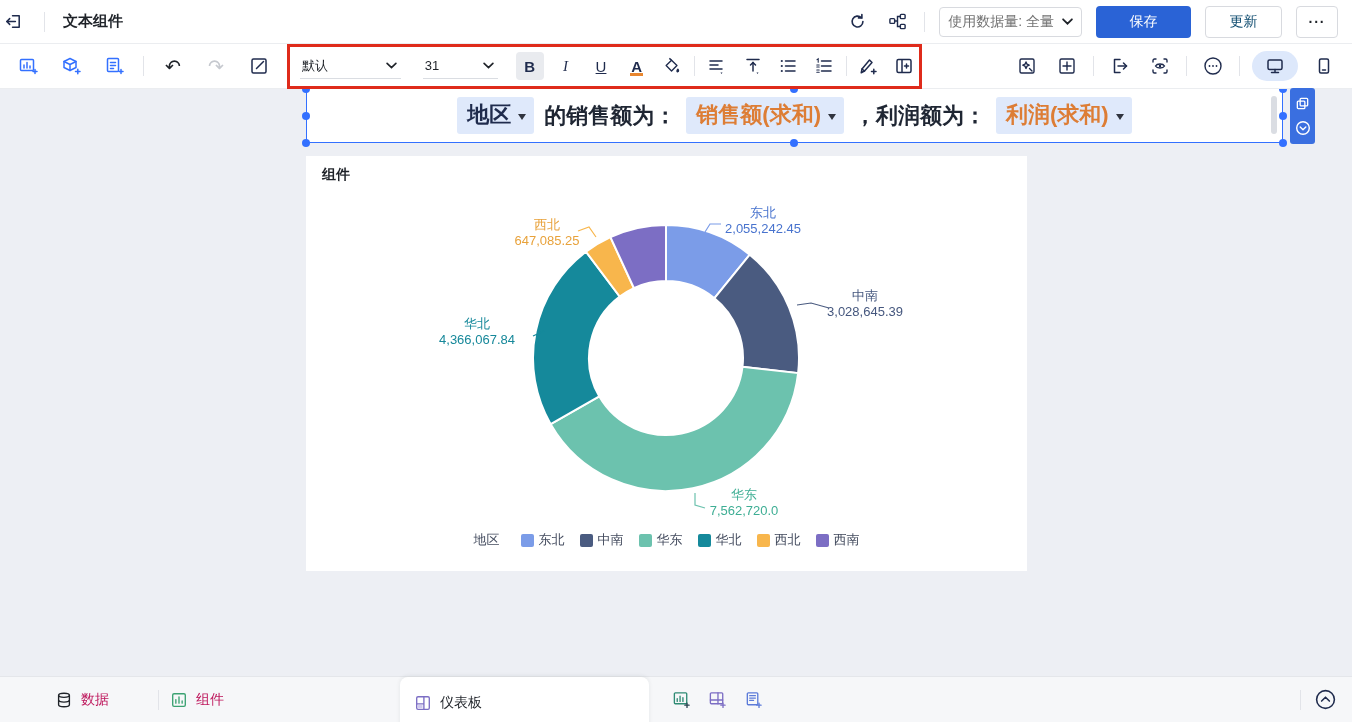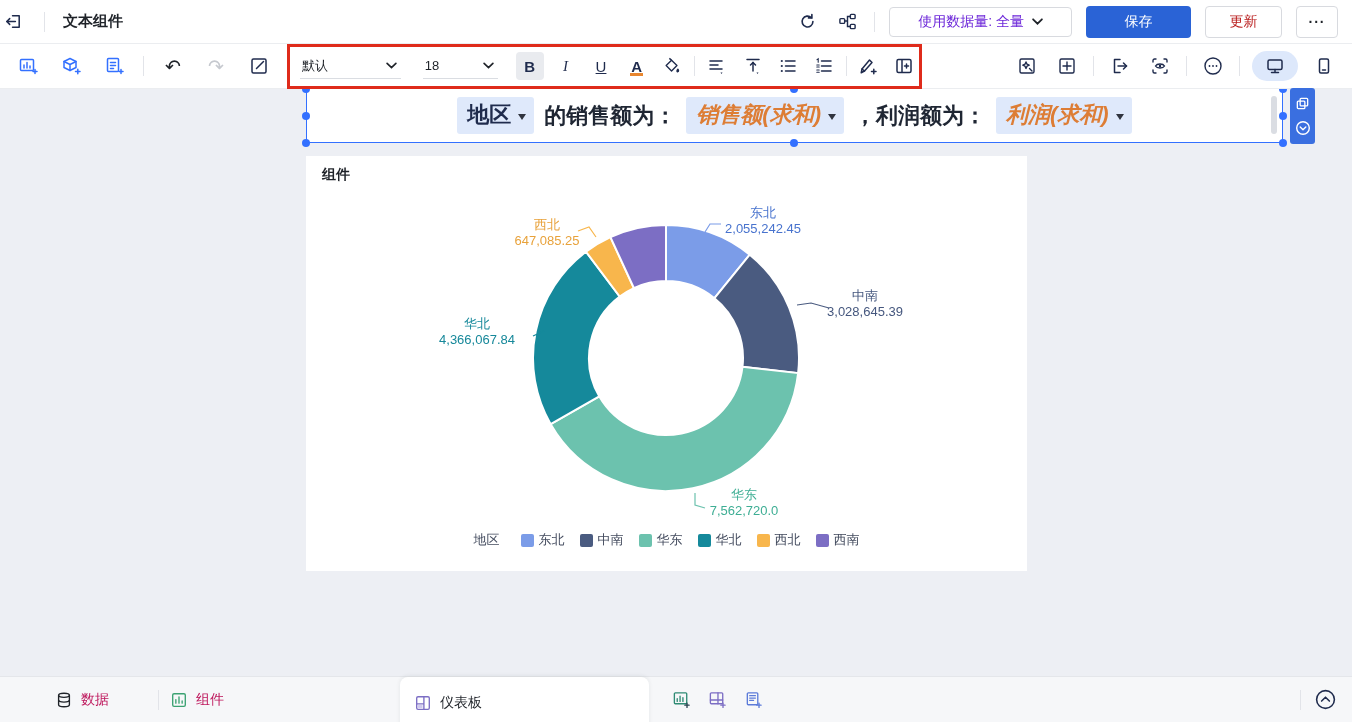--- a/index.html
+++ b/index.html
@@ -6,24 +6,24 @@
   html,body { width:1352px; height:722px; font-family:"Liberation Sans","DejaVu Sans",sans-serif; background:#EDEFF4; overflow:hidden; }
   .vdiv { width:1px; height:20px; background:#E2E4E9; }
   svg { display:block; }
 
   
   .topbar { position:absolute; left:0; top:0; width:1352px; height:44px; background:#fff; border-bottom:1px solid #EBEDF0; display:flex; align-items:center; z-index:5; }
   .topbar-left { display:flex; align-items:center; gap:18px; }
   .topbar-title { font-size:15px; font-weight:bold; color:#1F2329; }
   .topbar-right { margin-left:auto; display:flex; align-items:center; gap:14px; padding-right:14px; }
   .icon-btn { display:flex; align-items:center; justify-content:center; width:26px; height:26px; cursor:pointer; color:#1F2B4D; }
-  .dd-btn { height:30px; border:1px solid #D8DADF; border-radius:4px; background:#fff; display:flex; align-items:center; gap:8px; padding:0 28px; font-size:14px; color:#6d28d9; cursor:pointer; }
+  .dd-btn { height:30px; border:1px solid #D8DADF; border-radius:4px; background:#fff; display:flex; align-items:center; gap:8px; padding:0 8px; font-size:14px; color:#737373; cursor:pointer; }
   .btn { height:32px; border-radius:4px; font-size:14px; display:flex; align-items:center; justify-content:center; cursor:pointer; }
-  .btn-primary { background:#2A63D6; color:#fff; width:105px; border:none; }
-  .btn-plain { background:#fff; color:#b91c1c; width:77px; border:1px solid #D8DADF; }
+  .btn-primary { background:#2A63D6; color:#fff; width:95px; border:none; }
+  .btn-plain { background:#fff; color:#0c4a6e; width:77px; border:1px solid #D8DADF; }
   .btn-more { background:#fff; color:#1F2329; width:42px; border:1px solid #D8DADF; font-weight:bold; letter-spacing:1px; }
 
   
   .toolrow { position:absolute; left:0; top:44px; width:1352px; height:45px; background:#fff; border-bottom:1px solid #EBEDF0; z-index:4; }
   .tb-left { position:absolute; left:14px; top:0; height:44px; display:flex; align-items:center; gap:15px; }
   .tb-center { position:absolute; left:290px; top:0; width:628px; height:44px; display:flex; align-items:center; gap:8px; padding-left:10px; }
   .tb-right { position:absolute; right:14px; top:0; height:44px; display:flex; align-items:center; gap:12px; }
   .redbox { position:absolute; left:287px; top:0px; width:635px; height:45px; border:3px solid #DF2B1B; pointer-events:none; z-index:6; }
   .select { display:flex; align-items:center; justify-content:space-between; border-bottom:1px solid #DADDE2; height:26px; font-size:13px; color:#1F2329; cursor:pointer; padding:0 4px 0 2px; }
   .sel-font { width:102px; }
@@ -40,21 +40,21 @@
   .undo-ch { font-size:19px; color:#1F2329; line-height:1; }
   .redo-ch { font-size:19px; color:#C6C9CF; line-height:1; }
 
   
   .canvas { position:absolute; left:18px; top:89px; width:1352px; height:587px; background:#EDEFF4; }
 
   
   .text-comp { position:absolute; left:288px; top:-1px; width:977px; height:55px; background:#fff; border:1.5px solid #3370FF; display:flex; align-items:center; justify-content:center; gap:10px; font-size:22px; font-weight:600; color:#1F2633; }
   .chip { background:#DFE9FB; border-radius:3px; padding:3px 8px 4px 10px; display:flex; align-items:center; gap:7px; cursor:pointer; }
   .chip-dim { color:#1F2B4D; }
-  .chip-measure { color:#DD7D35;font-style:italic; }
+  .chip-measure { color:#DD7D35; }
   .tri { width:0; height:0; border-left:4.5px solid transparent; border-right:4.5px solid transparent; border-top:6px solid #30343F; margin-top:3px; }
   .handle { position:absolute; width:8px; height:8px; border-radius:50%; background:#3370FF; z-index:3; }
   .tc-scroll { position:absolute; right:5px; top:7px; width:6px; height:38px; border-radius:3px; background:#DADDE3; }
   .float-panel { position:absolute; left:1272px; top:-1px; width:25px; height:56px; background:#3A6FE0; border-radius:3px; display:flex; flex-direction:column; align-items:center; justify-content:space-evenly; z-index:4; }
   .fp-ic { color:#fff; display:flex; cursor:pointer; }
 
   
   .chart-card { position:absolute; left:288px; top:67px; width:721px; height:415px; background:#fff; }
   .chart-title { position:absolute; left:16px; top:10px; font-size:14px; font-weight:bold; color:#1F2329; }
   .callout { position:absolute; font-size:13px; line-height:16px; text-align:center; }
@@ -162,21 +162,21 @@
   </div>
 
   <div class="tb-center">
     <div class="select sel-font">
       <span>默认</span>
       <svg width="11" height="7" viewBox="0 0 10 6" fill="none" stroke="#1F2329" stroke-width="1.5" stroke-linecap="round">
           <path d="M1 1 L5 5 L9 1"></path>
         </svg>
     </div>
     <div class="select sel-size">
-      <span>18</span>
+      <span>31</span>
       <svg width="11" height="7" viewBox="0 0 10 6" fill="none" stroke="#1F2329" stroke-width="1.5" stroke-linecap="round">
           <path d="M1 1 L5 5 L9 1"></path>
         </svg>
     </div>
     <span class="fmt-btn fmt-b active">B</span>
     <span class="fmt-btn fmt-i">I</span>
     <span class="fmt-btn fmt-u">U</span>
     <span class="fmt-btn fmt-a">A</span>
     <span class="fmt-btn">
       <svg width="18" height="18" viewBox="0 0 20 20" fill="none" stroke="#1F2B4D" stroke-width="1.5" stroke-linejoin="round">

